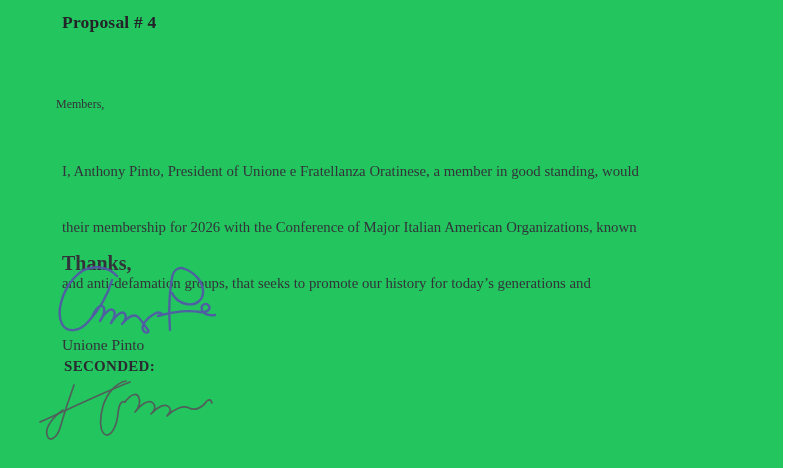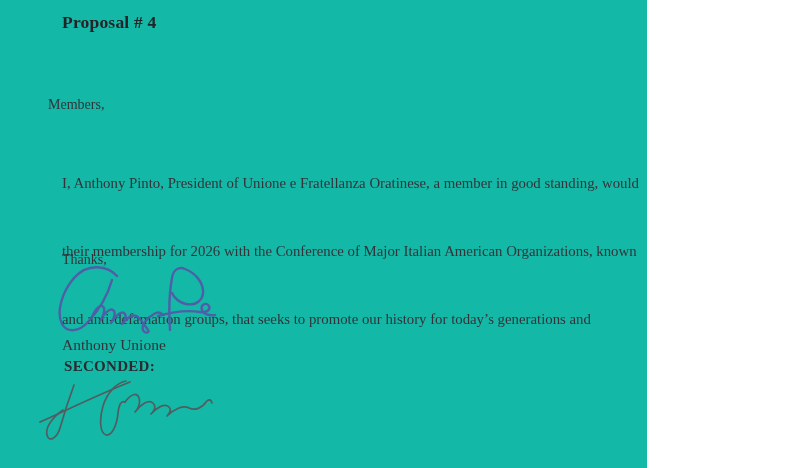--- a/index.html
+++ b/index.html
@@ -2,45 +2,44 @@
 <html><head>
 <meta charset="utf-8">
 <style>
   html, body {
     margin: 0;
     padding: 0;
     background: #ffffff;
   }
   .page {
     position: relative;
-    width: 647px;
+    width: 783px;
     height: 468px;
-    background: #14b8a6;
+    background: #22c55e;
     overflow: hidden;
     font-family: "Liberation Serif", serif;
     color: #33333a;
   }
   .abs { position: absolute; white-space: pre; }
   .title {
     left: 62px; top: 12px;
     font-size: 17.5px;
     font-weight: bold;
     color: #232328;
     letter-spacing: 0.2px;
   }
   .date { left: 62px; top: 39px; font-size: 15px; }
-  .salutation { left: 48px; top: 97px; font-size: 14px; }
+  .salutation { left: 56px; top: 97px; font-size: 12px; }
   .body-block { left: 62px; top: 126px; font-size: 14.8px; }
   .body-block .line {
     white-space: pre;
     height: 22px;
     line-height: 22px;
-    margin-top: 12px;
   }
-  .closing { left: 62px; top: 252px; font-size: 14px; }
+  .closing { left: 62px; top: 252px; font-size: 20px; font-weight: bold; }
   .signer { left: 62px; top: 336px; font-size: 15.5px; }
   .seconded {
     left: 64px; top: 358px;
     font-size: 15px;
     font-weight: bold;
     color: #2a2a30;
     letter-spacing: 0.3px;
     text-align: center;
   }
   .sig-blue { left: 52px; top: 260px; }
@@ -69,21 +68,21 @@
       <path d="M 65 16 C 56 6, 36 2, 22 18 C 10 32, 4 52, 10 64 C 15 73, 27 72, 36 62 C 48 49, 56 34, 60 20"></path>
 
       <path d="M 40 57 C 44 47, 50 43, 52 48 C 53 53, 50 58, 48 61 C 53 52, 59 47, 62 51 C 64 55, 61 60, 59 63 C 64 55, 70 50, 73 54 C 75 58, 72 62, 70 64 C 76 57, 82 53, 86 57 C 90 61, 93 66, 96 70 C 98 73, 93 74, 91 70 C 89 65, 95 58, 102 54 C 105 52, 108 52, 110 54"></path>
 
       <path d="M 118 70 C 117 55, 117 34, 120 18 C 121 10, 127 6, 133 9 C 143 13, 150 21, 151 30 C 152 40, 144 46, 134 44 C 128 43, 122 38, 120 33"></path>
 
       <path d="M 106 56 C 120 52, 136 50, 148 52 C 154 53, 159 50, 157 46 C 155 42, 148 44, 150 50 C 151 54, 157 56, 163 55"></path>
     </g>
   </svg>
 
-  <div class="abs signer">Anthony Unione</div>
+  <div class="abs signer">Unione Pinto</div>
   <div class="abs seconded">SECONDED:</div>
 
   <svg class="abs sig-gray" width="205" height="80" viewBox="0 0 205 80">
     <g fill="none" stroke-width="1.7" stroke-linecap="round" stroke-linejoin="round" opacity="0.9" stroke="#55555a">
 
       <path d="M 20 50 C 45 39, 75 24, 110 10"></path>
 
       <path d="M 54 13 C 50 24, 44 42, 40 56 C 37 66, 29 71, 27 63 C 25 55, 33 45, 43 38"></path>
 
       <path d="M 106 9 C 96 11, 87 21, 83 34 C 79 48, 80 61, 86 63 C 92 64, 97 53, 98 41 C 99 33, 101 28, 105 30"></path>

